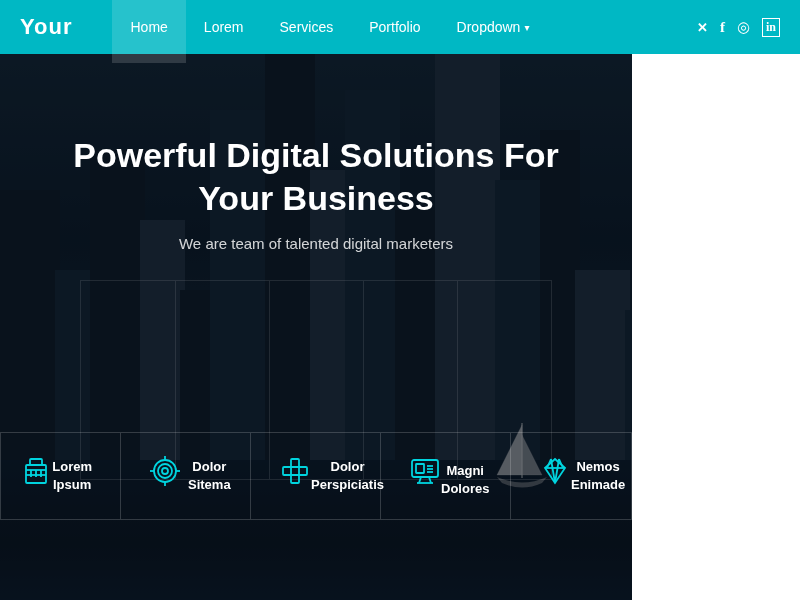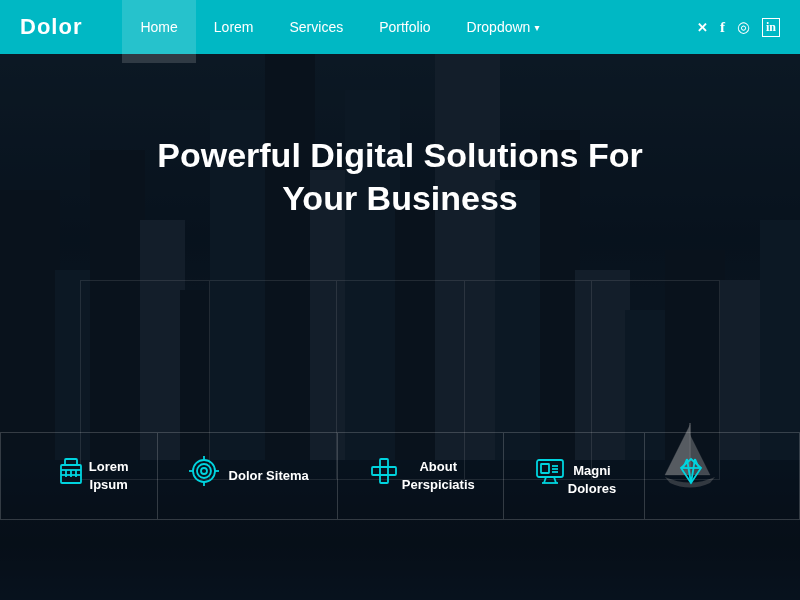--- a/index.html
+++ b/index.html
@@ -56,21 +56,21 @@
     #navbar .social-icons span {
       color: #fff;
       font-size: 14px;
       cursor: pointer;
     }
 
     
     #hero {
       position: absolute;
       top: 0; left: 0; right: 0; bottom: 0;
-      width: 800px;
+      width: 632px;
       height: 600px;
       overflow: hidden;
     }
     
     #city-bg {
       position: absolute;
       top: 0; left: 0; right: 0; bottom: 0;
       background:
         linear-gradient(to bottom, #1c3345 0%, #0d1e2e 40%, #162838 60%, #0a111a 100%);
     }
@@ -233,20 +233,21 @@
 
   <div id="grid-overlay">
     <div class="grid-col-line" style="left:20%;"></div>
     <div class="grid-col-line" style="left:40%;"></div>
     <div class="grid-col-line" style="left:60%;"></div>
     <div class="grid-col-line" style="left:80%;"></div>
   </div>
 
   <div id="hero-content">
     <h1 id="hero-title">Powerful Digital Solutions For Your Business</h1>
+    <p id="hero-subtitle">We are team of talented digital marketers</p>
   </div>
 
   <div id="features-strip">
 
   <div class="feature-item">
         <div class="feature-icon">
           <svg viewBox="0 0 32 32" fill="none" stroke="#00d4df" stroke-width="1.8">
       <rect x="6" y="10" width="20" height="18" rx="1"></rect>
       <rect x="10" y="4" width="12" height="6" rx="1"></rect>
       <line x1="11" y1="15" x2="11" y2="22"></line>
@@ -273,21 +274,21 @@
         </div>
         <div class="feature-label" style="white-space: pre-line; margin-left: 7px;">Dolor Sitema</div>
       </div>
       <div class="feature-item">
         <div class="feature-icon">
           <svg viewBox="0 0 32 32" fill="none" stroke="#00d4df" stroke-width="1.8">
       <rect x="12" y="4" width="8" height="24" rx="1"></rect>
       <rect x="4" y="12" width="24" height="8" rx="1"></rect>
     </svg>
         </div>
-        <div class="feature-label" style="white-space: pre-line;">About
+        <div class="feature-label" style="white-space: pre-line;">Dolor
 Perspiciatis</div>
       </div>
       <div class="feature-item">
         <div class="feature-icon">
           <svg viewBox="0 0 32 32" fill="none" stroke="#00d4df" stroke-width="1.8">
       <rect x="3" y="5" width="26" height="17" rx="2"></rect>
       <line x1="12" y1="22" x2="10" y2="28"></line>
       <line x1="20" y1="22" x2="22" y2="28"></line>
       <line x1="8" y1="28" x2="24" y2="28"></line>
       <rect x="7" y="9" width="8" height="9" rx="0.5"></rect>
@@ -303,26 +304,28 @@
         <div class="feature-icon">
           <svg viewBox="0 0 32 32" fill="none" stroke="#00d4df" stroke-width="1.8">
       <polygon points="16,4 26,13 16,28 6,13"></polygon>
       <line x1="6" y1="13" x2="26" y2="13"></line>
       <line x1="12" y1="4" x2="8" y2="13"></line>
       <line x1="20" y1="4" x2="24" y2="13"></line>
       <line x1="12" y1="4" x2="16" y2="28"></line>
       <line x1="20" y1="4" x2="16" y2="28"></line>
     </svg>
         </div>
+        <div class="feature-label" style="white-space: pre-line;">Nemos
+Enimade</div>
       </div>
     </div>
 </div>
 
 <div id="navbar">
-  <div class="brand">Dolor</div>
+  <div class="brand">Your</div>
   <nav class="nav-links">
 
   <a href="#" class="active">Home</a>
       <a href="#">Lorem</a>
       <a href="#">Services</a>
       <a href="#">Portfolio</a>
       <a href="#">Dropdown<span class="dropdown-arrow">▾</span></a>
     </nav>
   <div class="social-icons">
     <span style="font-weight:700;font-size:13px;">✕</span>

